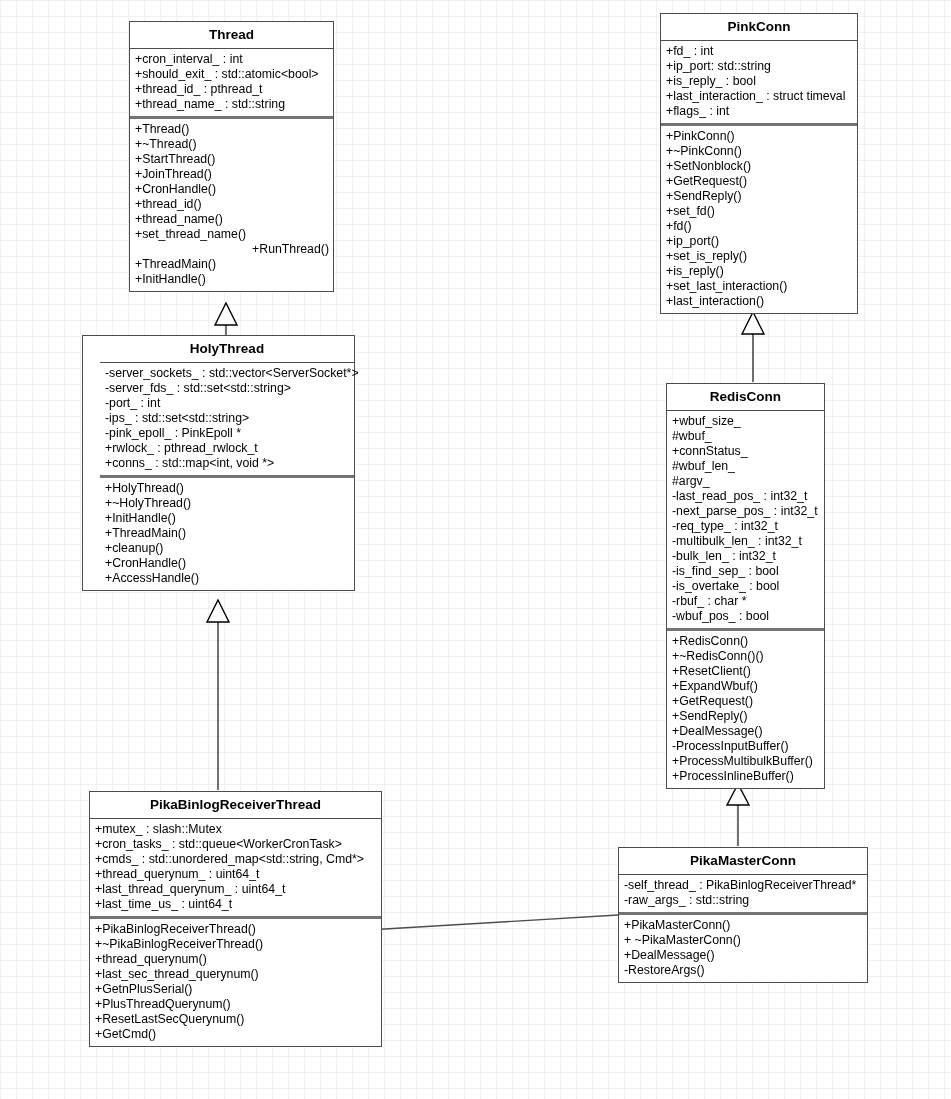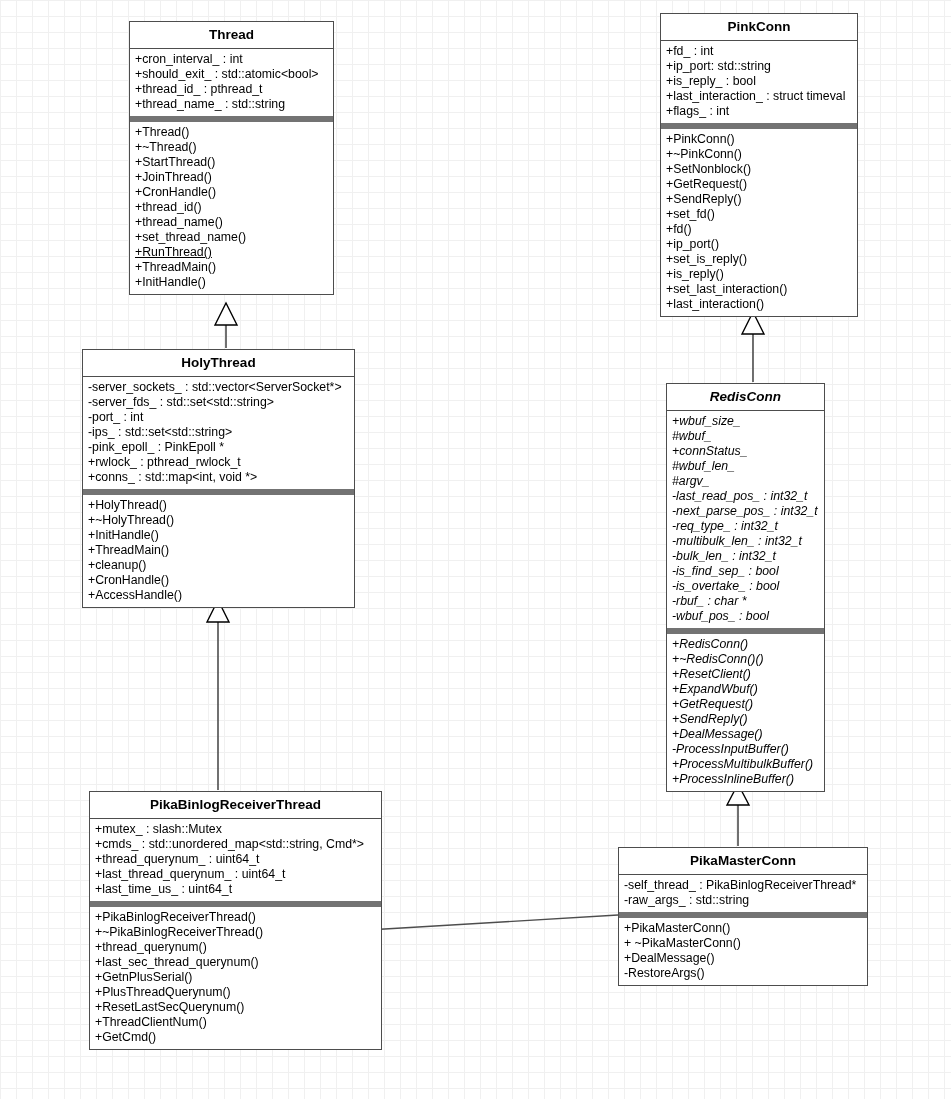--- a/index.html
+++ b/index.html
@@ -37,30 +37,30 @@
     border-bottom: 1px solid #4d4d4d;
     background: #ffffff;
     letter-spacing: 0px;
   }
   .uml-class .compartment {
     box-sizing: border-box;
     padding: 3px 4px 4px 5px;
     background: #ffffff;
   }
   .uml-class .compartment + .compartment {
-    border-top: 6px solid #737373;
+    border-top: 3px solid #737373;
   }
   .uml-class .row {
     font-size: 12.3px;
     line-height: 15px;
     color: #000000;
     white-space: nowrap;
   }
   .uml-class .row.underline {
-    text-decoration: underline;
+    text-align: right;
   }
 
   
   #edges {
     position: absolute;
     left: 0;
     top: 0;
     width: 951px;
     height: 1099px;
     pointer-events: none;
@@ -139,21 +139,21 @@
         <div class="row">+set_fd()</div>
         <div class="row">+fd()</div>
         <div class="row">+ip_port()</div>
         <div class="row">+set_is_reply()</div>
         <div class="row">+is_reply()</div>
         <div class="row">+set_last_interaction()</div>
         <div class="row">+last_interaction()</div>
       </div>
   </div>
 
-  <div class="uml-class" style="left:82px; top:349px; width:273px;">
+  <div class="uml-class" style="left:82px; top:335px; width:273px;padding-left:17px;">
     <div class="hdr">HolyThread</div>
     <div class="compartment">
         <div class="row">-server_sockets_ : std::vector&lt;ServerSocket*&gt;</div>
         <div class="row">-server_fds_ : std::set&lt;std::string&gt;</div>
         <div class="row">-port_ : int</div>
         <div class="row">-ips_ : std::set&lt;std::string&gt;</div>
         <div class="row">-pink_epoll_ : PinkEpoll *</div>
         <div class="row">+rwlock_ : pthread_rwlock_t</div>
         <div class="row">+conns_ : std::map&lt;int, void *&gt;</div>
       </div>
@@ -161,21 +161,21 @@
         <div class="row">+HolyThread()</div>
         <div class="row">+~HolyThread()</div>
         <div class="row">+InitHandle()</div>
         <div class="row">+ThreadMain()</div>
         <div class="row">+cleanup()</div>
         <div class="row">+CronHandle()</div>
         <div class="row">+AccessHandle()</div>
       </div>
   </div>
 
-  <div class="uml-class" style="left:666px; top:383px; width:159px;font-style:italic;">
+  <div class="uml-class" style="left:666px; top:383px; width:159px;">
     <div class="hdr">RedisConn</div>
     <div class="compartment">
         <div class="row">+wbuf_size_</div>
         <div class="row">#wbuf_</div>
         <div class="row">+connStatus_</div>
         <div class="row">#wbuf_len_</div>
         <div class="row">#argv_</div>
         <div class="row">-last_read_pos_ : int32_t</div>
         <div class="row">-next_parse_pos_ : int32_t</div>
         <div class="row">-req_type_ : int32_t</div>
@@ -197,34 +197,34 @@
         <div class="row">-ProcessInputBuffer()</div>
         <div class="row">+ProcessMultibulkBuffer()</div>
         <div class="row">+ProcessInlineBuffer()</div>
       </div>
   </div>
 
   <div class="uml-class" style="left:89px; top:791px; width:293px;">
     <div class="hdr">PikaBinlogReceiverThread</div>
     <div class="compartment">
         <div class="row">+mutex_ : slash::Mutex</div>
+        <div class="row">+cron_tasks_ : std::queue&lt;WorkerCronTask&gt;</div>
         <div class="row">+cmds_ : std::unordered_map&lt;std::string, Cmd*&gt;</div>
         <div class="row">+thread_querynum_ : uint64_t</div>
         <div class="row">+last_thread_querynum_ : uint64_t</div>
         <div class="row">+last_time_us_ : uint64_t</div>
       </div>
     <div class="compartment">
         <div class="row">+PikaBinlogReceiverThread()</div>
         <div class="row">+~PikaBinlogReceiverThread()</div>
         <div class="row">+thread_querynum()</div>
         <div class="row">+last_sec_thread_querynum()</div>
         <div class="row">+GetnPlusSerial()</div>
         <div class="row">+PlusThreadQuerynum()</div>
         <div class="row">+ResetLastSecQuerynum()</div>
-        <div class="row">+ThreadClientNum()</div>
         <div class="row">+GetCmd()</div>
       </div>
   </div>
 
   <div class="uml-class" style="left:618px; top:847px; width:250px;">
     <div class="hdr">PikaMasterConn</div>
     <div class="compartment">
         <div class="row">-self_thread_ : PikaBinlogReceiverThread*</div>
         <div class="row">-raw_args_ : std::string</div>
       </div>

